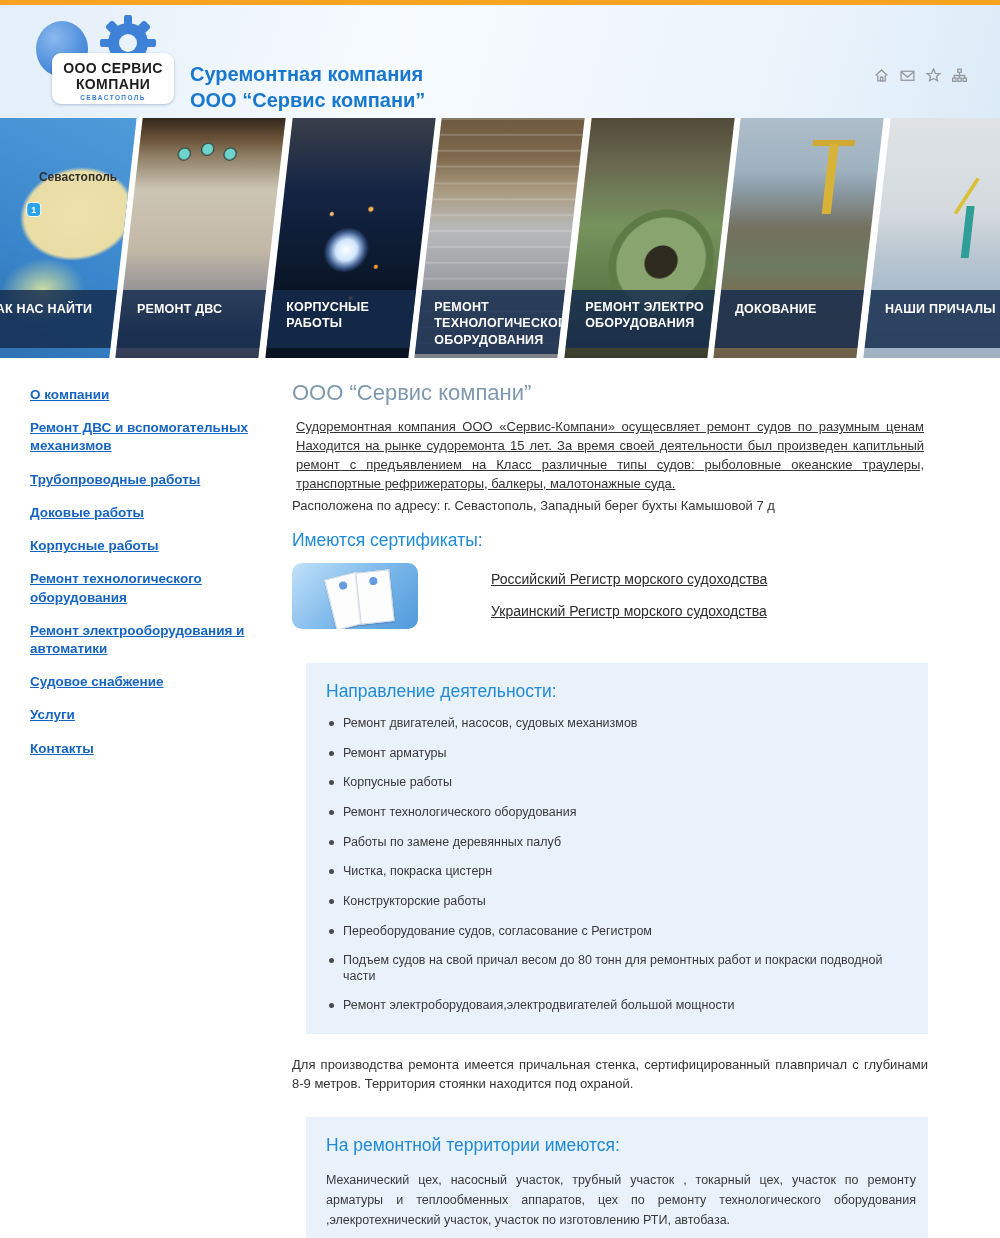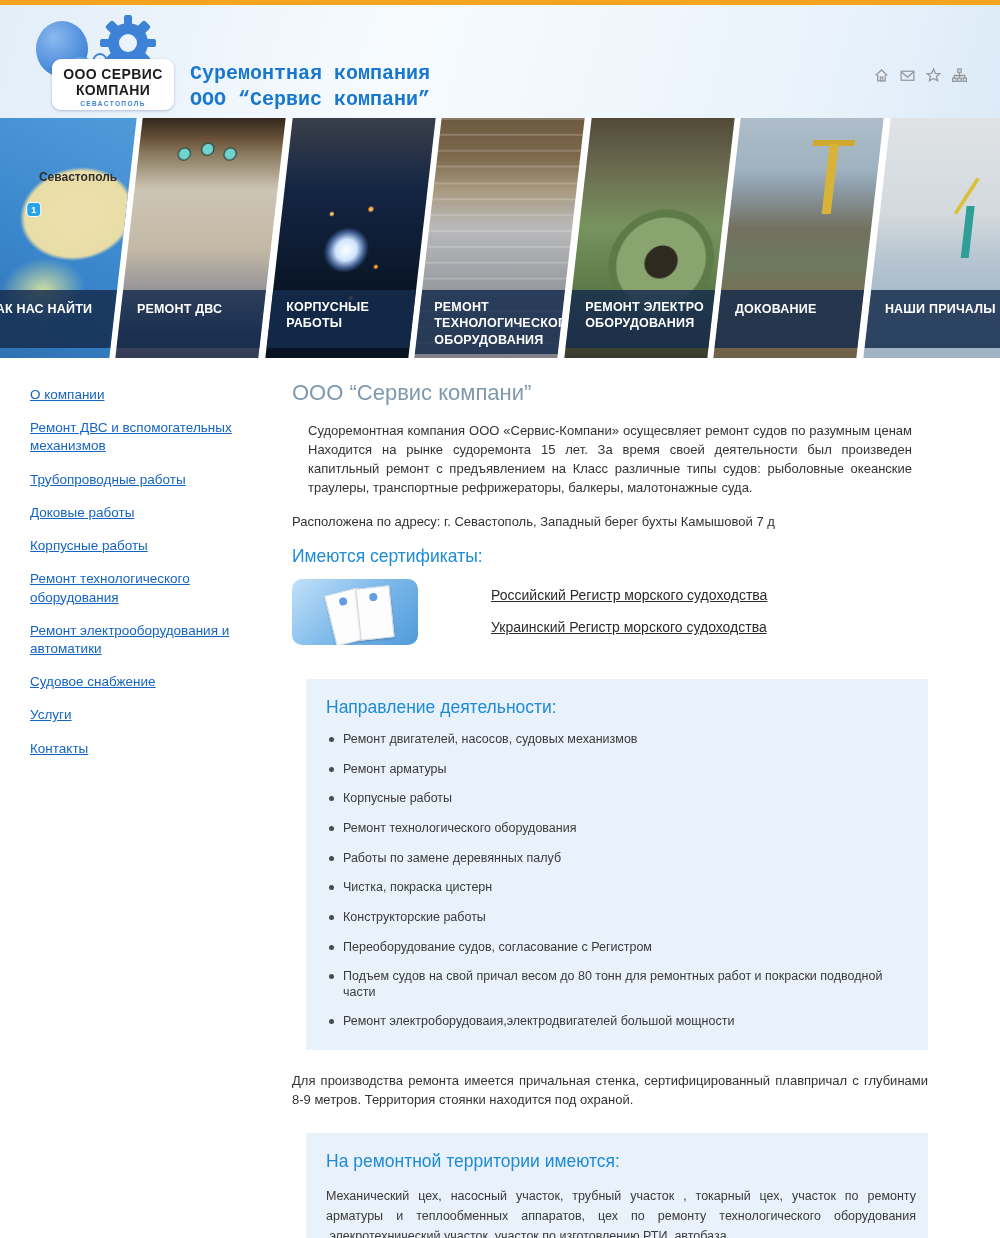--- a/index.html
+++ b/index.html
@@ -11,26 +11,26 @@
   .header { position:relative; height:113px;
     background:linear-gradient(105deg,#e3eef9 0%,#f7fbfe 40%,#eaf3fb 80%,#dcebf8 100%); }
   .logo { position:absolute; left:30px; top:8px; width:150px; height:100px; cursor:pointer; }
   .bubble { position:absolute; border-radius:50%;
     background:radial-gradient(circle at 35% 30%, #8ab9ee 0%, #3e82d8 75%); }
   .b1 { width:52px; height:56px; left:6px; top:8px; }
   .b2 { width:34px; height:34px; left:34px; top:44px; }
   .b3 { width:16px; height:18px; left:62px; top:40px; border:2px solid #3e82d8; background:#eaf3fc; }
   .b4 { width:22px; height:14px; left:74px; top:48px; transform:rotate(-18deg); border-radius:50%; }
   .gear-wrap { position:absolute; left:58px; top:0px; }
-  .logo-box { position:absolute; left:22px; top:46px; width:122px; background:#fff;
+  .logo-box { position:absolute; left:22px; top:40px; width:122px; background:#fff;
     border-radius:9px; box-shadow:0 1px 3px rgba(60,90,140,.35); padding:7px 6px 3px; text-align:center; }
   .logo-line { font-size:14px; font-weight:bold; color:#1c1c1c; letter-spacing:.4px; line-height:1.15; }
   .logo-sub { font-size:6.5px; font-weight:bold; color:#3e82d8; letter-spacing:1.4px; margin-top:2px; }
   .site-title { position:absolute; left:190px; top:56px; font-size:20px; font-weight:bold;
-    color:#1878cf; line-height:1.3;font-family:Liberation Mono, monospace; }
+    color:#1878cf; line-height:1.3; }
   .header-icons { position:absolute; right:32px; top:62px; display:flex; gap:9px; }
   .hicon { width:17px; height:17px; cursor:pointer; opacity:.75; }
 
   
   .banner { position:relative; height:240px; overflow:hidden; background:#fff; }
   .tiles { position:absolute; left:-20px; right:-20px; top:0; bottom:0; display:flex; gap:6px; }
   .tile { flex:1 1 0; position:relative; transform:skewX(-6.5deg); overflow:hidden; cursor:pointer; }
   .band { position:absolute; left:0; right:0; top:172px; min-height:58px;
     background:rgba(21,44,77,.84); padding:9px 8px 6px 16px; }
   .band-label { display:inline-block; transform:skewX(6.5deg); color:#fff; font-weight:bold;
@@ -68,26 +68,26 @@
   .crane-mast { position:absolute; top:26px; left:64%; width:9px; height:70px; background:#d9b238; }
   .crane-jib  { position:absolute; top:22px; left:52%; width:42px; height:6px; background:#cfa930; }
   .tile-quay { background:
       linear-gradient(180deg,#dfe3e6 0%,#d3d9dd 40%,#b8c6d1 58%,#a9bccb 72%,#9fb3c4 100%); }
   .crane-mast2 { position:absolute; top:88px; left:60%; width:8px; height:52px; background:#2f9e96; }
   .crane-jib2  { position:absolute; top:58px; left:58%; width:4px; height:40px; background:#d9c23a; transform:rotate(28deg); }
 
   
   .content { display:flex; padding:18px 0 0 30px; }
   .sidebar { width:262px; padding-top:10px; flex:none; }
-  .side-link { display:block; margin-bottom:15px; color:#1664C2; font-weight:normal; font-size:13.5px;
+  .side-link { display:block; margin-bottom:15px; color:#1664C2; font-weight:bold; font-size:13.5px;
     text-decoration:underline; line-height:1.35; max-width:240px; cursor:pointer; }
   .main { flex:1; padding-right:72px; }
   .page-title { color:#7E99AF; font-size:22px; font-weight:normal; margin:4px 0 12px; }
   .indent { margin-left:14px; }
-  .intro { font-size:13px; color:#333; line-height:1.45; text-align:justify; margin:16px; }
+  .intro { font-size:13px; color:#333; line-height:1.45; text-align:justify; margin:4px;text-decoration:underline; }
   .intro-addr { font-size:13px; color:#333; line-height:1.45; margin:0 0 14px; }
   .blue-h { color:#1E8BD8; font-size:17.5px; font-weight:normal; margin:10px 0 12px; }
   .cert-row { display:flex; align-items:flex-start; margin:4px 0 28px;gap:35px; }
   .cert-thumb { width:126px; height:66px; border-radius:10px; position:relative; overflow:hidden; flex:none;
     background:linear-gradient(135deg,#c2e1f8 0%,#84bdec 45%,#4f9ada 100%); cursor:pointer; }
   .doc { position:absolute; width:34px; height:52px; background:#fdfdfd; border:1px solid #cfd8e2;
     box-shadow:0 1px 2px rgba(0,0,60,.25); }
   .doc::before { content:""; position:absolute; left:50%; top:5px; margin-left:-4px; width:8px; height:8px;
     border-radius:50%; background:#3e82d8; opacity:.8; }
   .doc1 { left:38px; top:12px; transform:rotate(-14deg); }

